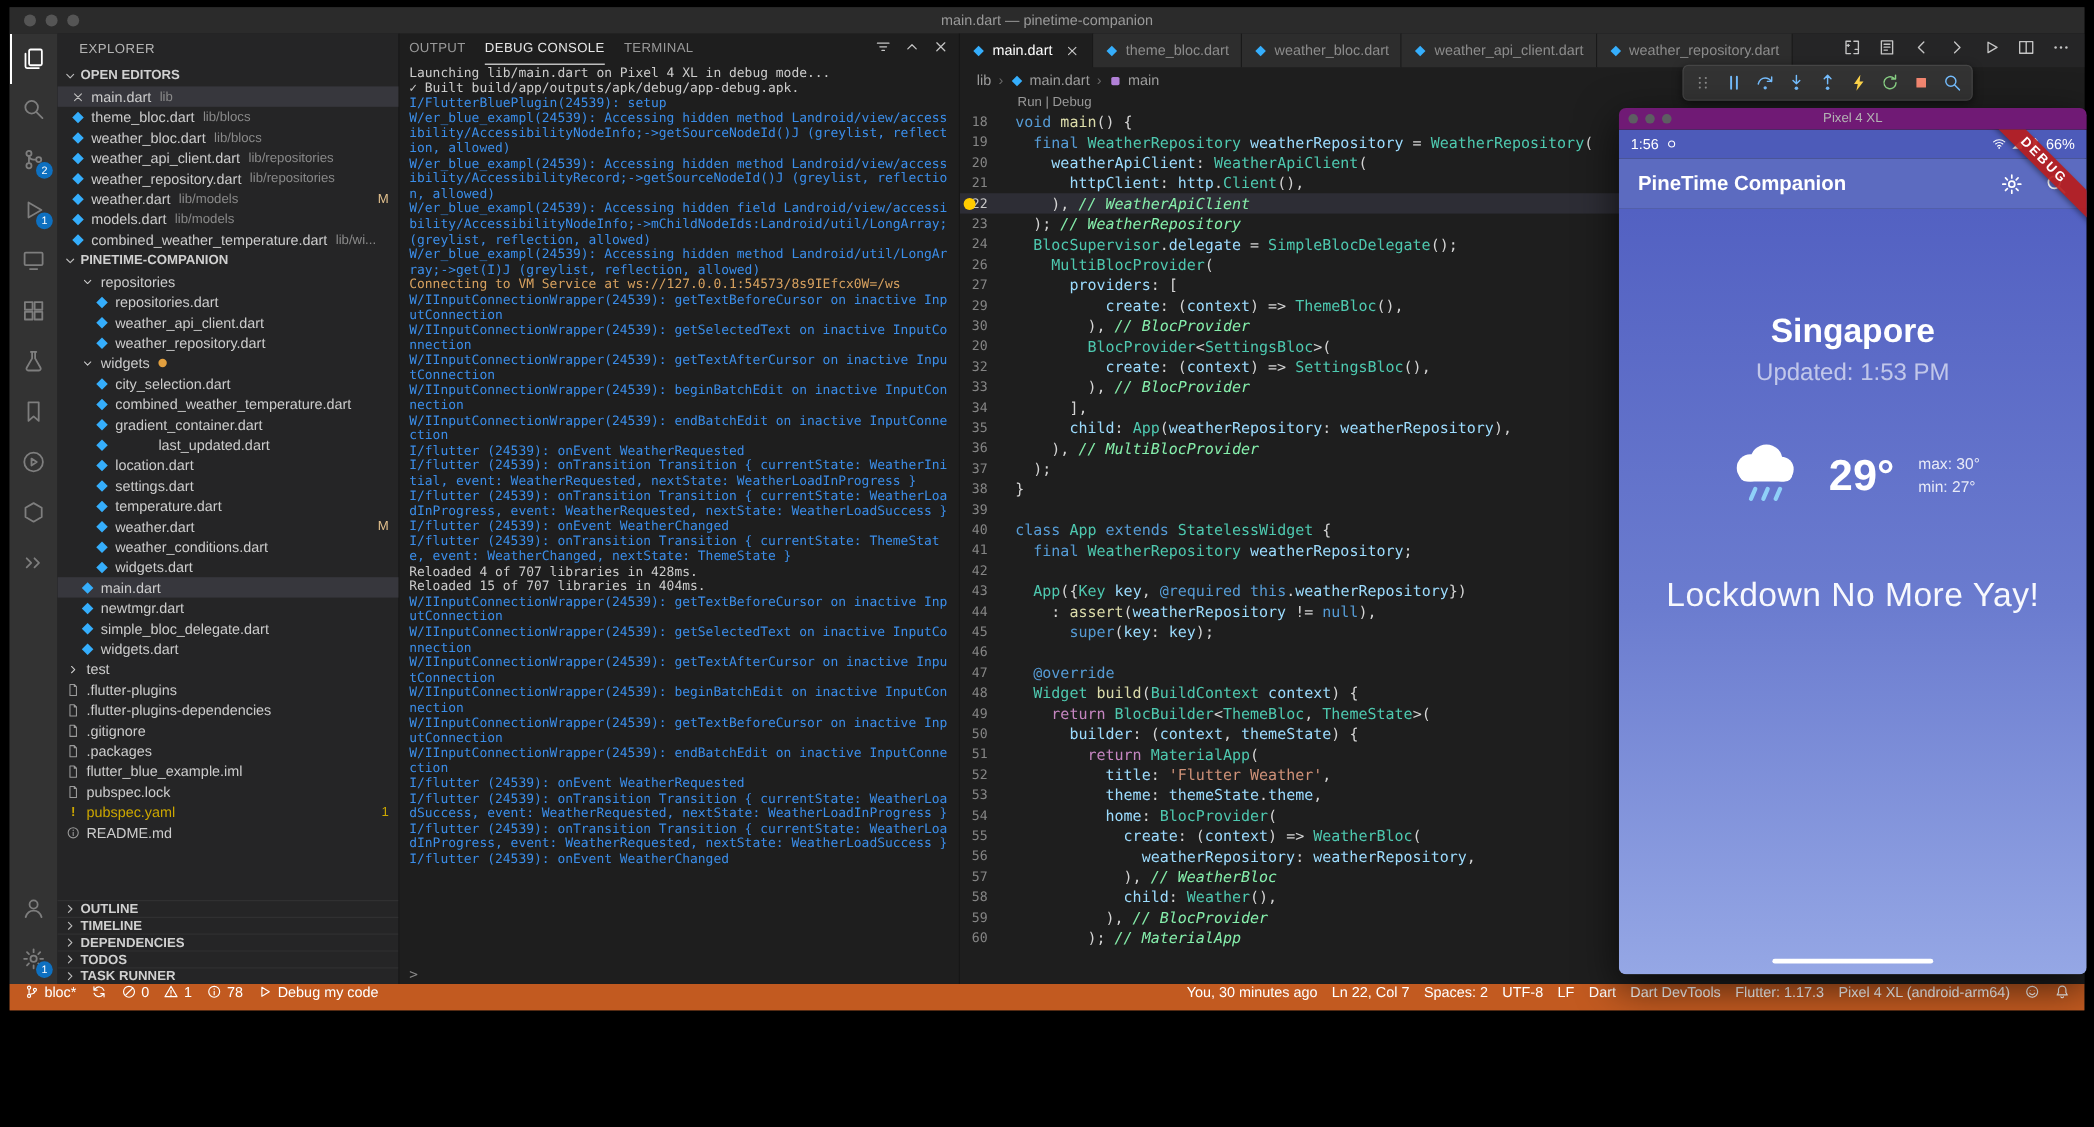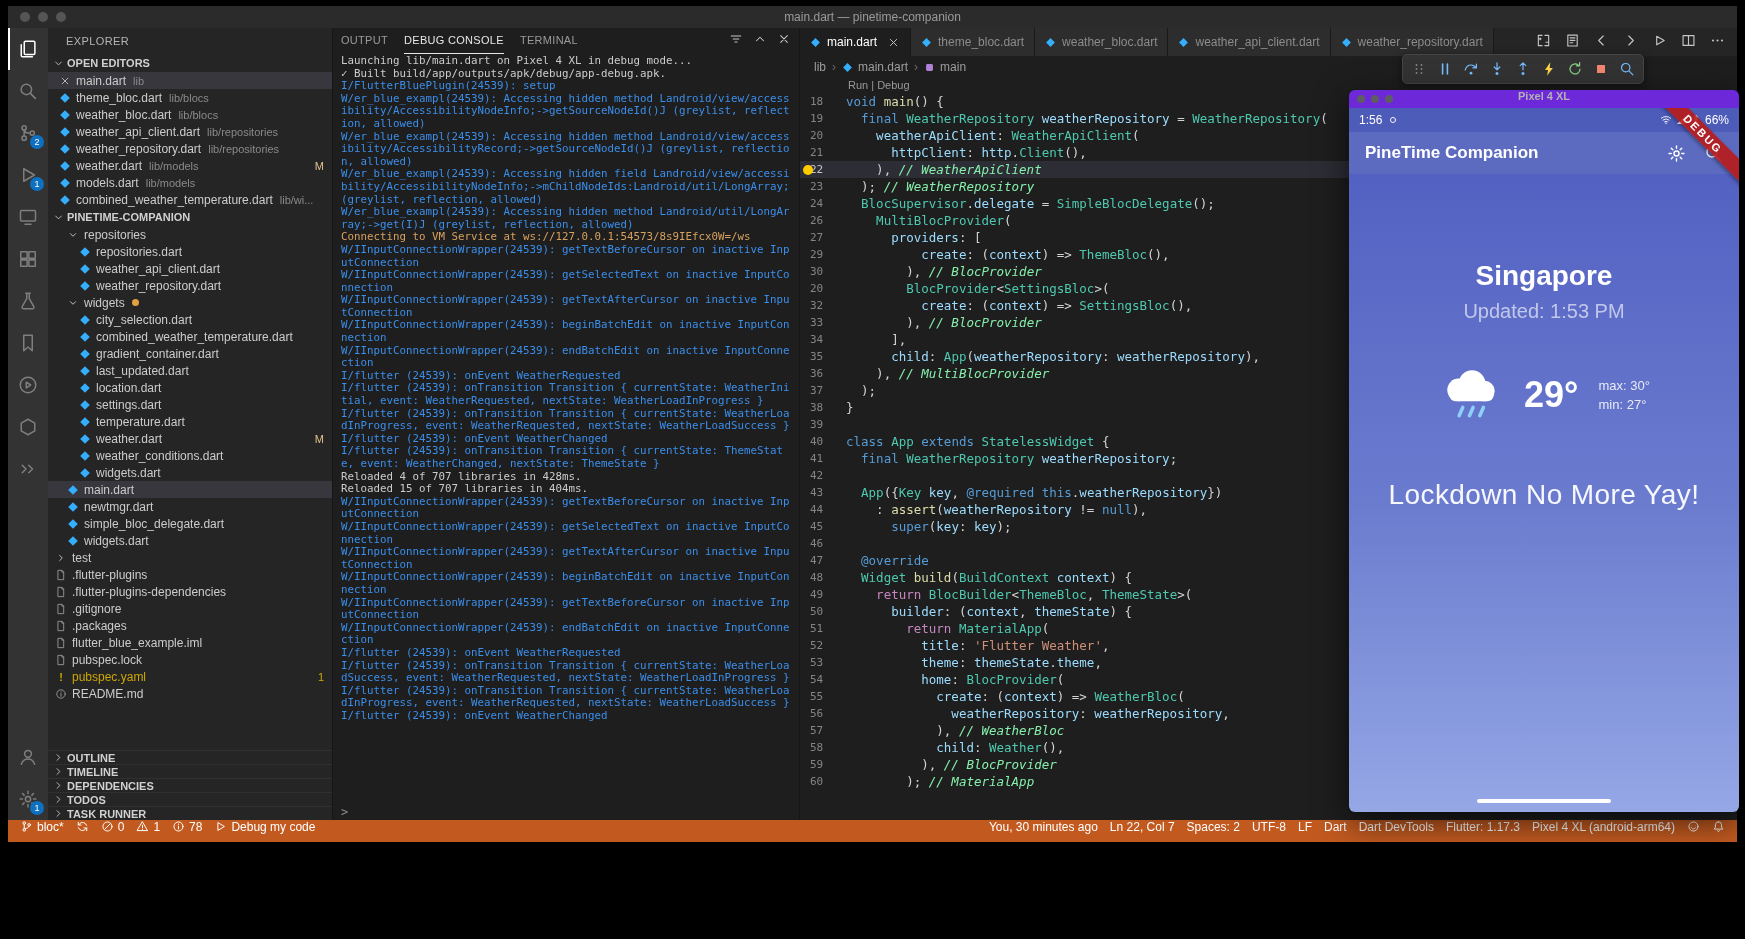--- a/index.html
+++ b/index.html
@@ -105,22 +105,22 @@
   .debug-toolbar { position:absolute; left:1402px; top:54px; height:30px; background:#333;
     border:1px solid #454545; border-radius:5px; display:flex; align-items:center; padding:0 3px;
     box-shadow:0 2px 8px rgba(0,0,0,.55); z-index:40; }
   .dt-btn { width:26px; height:26px; display:flex; align-items:center; justify-content:center; cursor:pointer; }
   .dt-btn .ic { width:16px; height:16px; }
 
   
   .emulator { position:absolute; left:1349px; top:90px; width:390px; height:722px; z-index:50;
     border-radius:6px; overflow:hidden; box-shadow:0 10px 34px rgba(0,0,0,.65);
     display:flex; flex-direction:column; }
-  .em-titlebar { flex:0 0 18px; background:#6d28d9; position:relative; display:flex;
-    align-items:flex-start; justify-content:center;font-weight:bold; }
+  .em-titlebar { flex:0 0 18px; background:#701a75; position:relative; display:flex;
+    align-items:center; justify-content:center; }
   .em-dots { position:absolute; left:8px; top:5px; display:flex; gap:6px; }
   .em-dot { width:8px; height:8px; border-radius:50%; background:#5d5d62; }
   .em-title { font-size:11px; color:#b3b3b3; }
   .em-screen { flex:1; position:relative; display:flex; flex-direction:column; overflow:hidden; }
   .ph-status { flex:0 0 24px; background:#4d5bb9; display:flex; align-items:center;
     padding:0 10px; color:#fff; font-size:12px; gap:5px; }
   .ph-status .right { margin-left:auto; display:flex; align-items:center; gap:3px; }
   .ph-status .ic { width:12px; height:12px; }
   .ph-appbar { flex:0 0 42px; background:#5c6bc0; display:flex; align-items:center; padding:0 16px; color:#fff; }
   .ph-appbar .t { font-size:17px; font-weight:bold; }
@@ -438,21 +438,21 @@
           </div>
           <div class="row" style="padding-left: 30px;">
             <span class="ricon">
               <svg viewBox="0 0 16 16" fill="none" stroke="currentColor" stroke-width="1.2" stroke-linecap="round" stroke-linejoin="round">
                 <path d="M8 1.6l6.4 6.4L8 14.4 1.6 8z" fill="#35aefc" stroke="none"></path>
               </svg>
             </span>
             <span class="fname">gradient_container.dart</span>
             <span class="spacer"></span>
           </div>
-          <div class="row" style="padding-left: 30px;">
+          <div class="row" style="padding-left: 30px; gap: 36px;">
             <span class="ricon">
               <svg viewBox="0 0 16 16" fill="none" stroke="currentColor" stroke-width="1.2" stroke-linecap="round" stroke-linejoin="round">
                 <path d="M8 1.6l6.4 6.4L8 14.4 1.6 8z" fill="#35aefc" stroke="none"></path>
               </svg>
             </span>
             <span class="fname">last_updated.dart</span>
             <span class="spacer"></span>
           </div>
           <div class="row" style="padding-left: 30px;">
             <span class="ricon">

